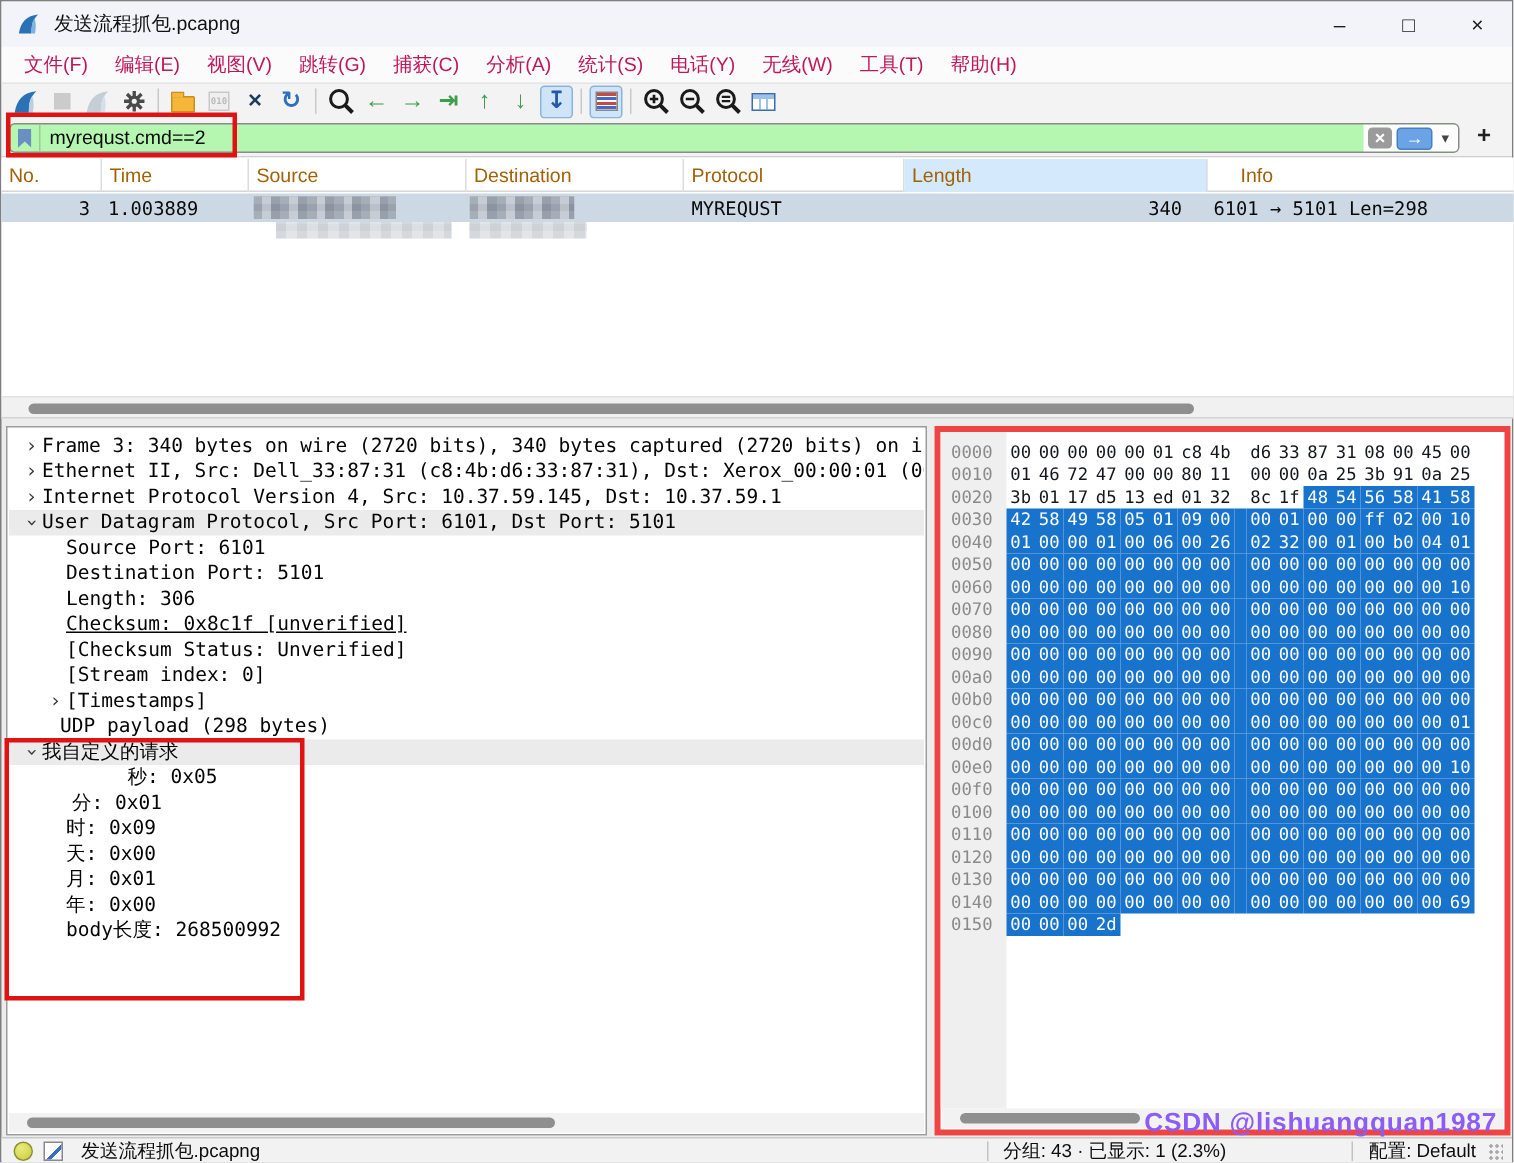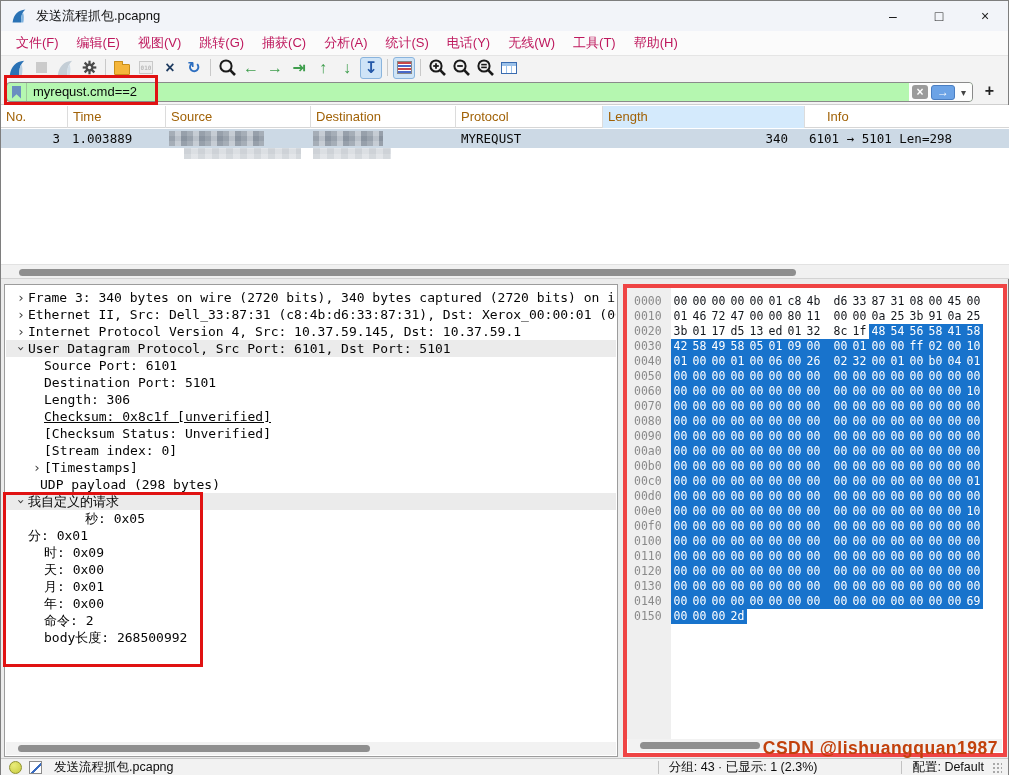--- a/index.html
+++ b/index.html
@@ -68,21 +68,21 @@
 .pane-hscroll{position:absolute;left:1px;right:1px;bottom:1px;height:13px;background:#f2f2f2}
 .pthumb{position:absolute;top:3px;height:7px;background:#8f8f8f;border-radius:4px}
 
 .statusbar{position:absolute;left:0;top:757px;right:0;height:18px;background:#f2f2f2;border-top:1px solid #c9c9c9;display:flex;align-items:center;padding:0 6px;font-size:12.5px;color:#0d0d0d}
 .expert-dot{width:13px;height:13px;border-radius:50%;background:radial-gradient(circle at 35% 30%,#e9ec7a,#c9cc3f);border:1px solid #8f9130;margin:0 7px 0 2px}
 .comment-ic{width:13px;height:13px;border:1px solid #8a8a8a;background:linear-gradient(135deg,#fff 52%,#3a6cc0 52% 68%,#fff 68%);margin-right:12px}
 .sb-right{margin-left:auto;display:flex;align-items:center}
 .sb-sep{width:1px;height:13px;background:#c2c2c2;margin:0 10px}
 .sb-gap{width:74px}
 .grip{width:10px;height:12px;margin-left:8px;background:radial-gradient(circle,#a9a9a9 1px,transparent 1.3px) 0 0/4px 4px}
-.watermark{position:absolute;right:10px;top:737px;font-size:17.5px;color:#c2410c;letter-spacing:.5px;z-index:60;font-weight:600}
+.watermark{position:absolute;right:10px;top:737px;font-size:17.5px;color:#8b5cf6;letter-spacing:.5px;z-index:60;font-weight:600}
 
 .annot{position:absolute;border:3px solid #e01212;z-index:50}
 .annot1{left:3px;top:74px;width:154px;height:30px}
 .annot2{left:2px;top:491px;width:200px;height:175px}
 </style>
 </head>
 <body>
 
 <div id="win">
 
@@ -253,26 +253,25 @@
         <div class="drow" style="padding-left: 24px;"><span class="caret"></span><span>Source Port: 6101</span></div>
         <div class="drow" style="padding-left: 24px;"><span class="caret"></span><span>Destination Port: 5101</span></div>
         <div class="drow" style="padding-left: 24px;"><span class="caret"></span><span>Length: 306</span></div>
         <div class="drow" style="padding-left: 24px; text-decoration: underline;"><span class="caret"></span><span>Checksum: 0x8c1f [unverified]</span></div>
         <div class="drow" style="padding-left: 24px;"><span class="caret"></span><span>[Checksum Status: Unverified]</span></div>
         <div class="drow" style="padding-left: 24px;"><span class="caret"></span><span>[Stream index: 0]</span></div>
         <div class="drow" style="padding-left: 24px;"><span class="caret">›</span><span>[Timestamps]</span></div>
         <div class="drow" style="padding-left: 20px;"><span class="caret"></span><span>UDP payload (298 bytes)</span></div>
         <div class="drow hl" style="padding-left: 8px;"><span class="caret open">›</span><span>我自定义的请求</span></div>
         <div class="drow" style="padding-left: 24px; margin-left: 41px;"><span class="caret"></span><span>秒: 0x05</span></div>
-        <div class="drow" style="padding-left: 8px;"><span class="caret"></span><span>分: 0x01</span></div>
+        <div class="drow" style="padding-left: 8px; margin-left: 20px;"><span class="caret"></span><span>分: 0x01</span></div>
         <div class="drow" style="padding-left: 24px;"><span class="caret"></span><span>时: 0x09</span></div>
         <div class="drow" style="padding-left: 24px;"><span class="caret"></span><span>天: 0x00</span></div>
         <div class="drow" style="padding-left: 24px;"><span class="caret"></span><span>月: 0x01</span></div>
         <div class="drow" style="padding-left: 24px;"><span class="caret"></span><span>年: 0x00</span></div>
-        <div class="drow" style="padding-left: 24px;"><span class="caret"></span><span>命令: 2</span></div>
         <div class="drow" style="padding-left: 24px;"><span class="caret"></span><span>body长度: 268500992</span></div>
       </div>
     <div class="pane-hscroll">
       <span class="pthumb" style="left:12px;width:352px"></span>
     </div>
   </div>
 
   <div class="hex-pane">
     <div class="hexgutter"></div>
     <div id="hexrows">

